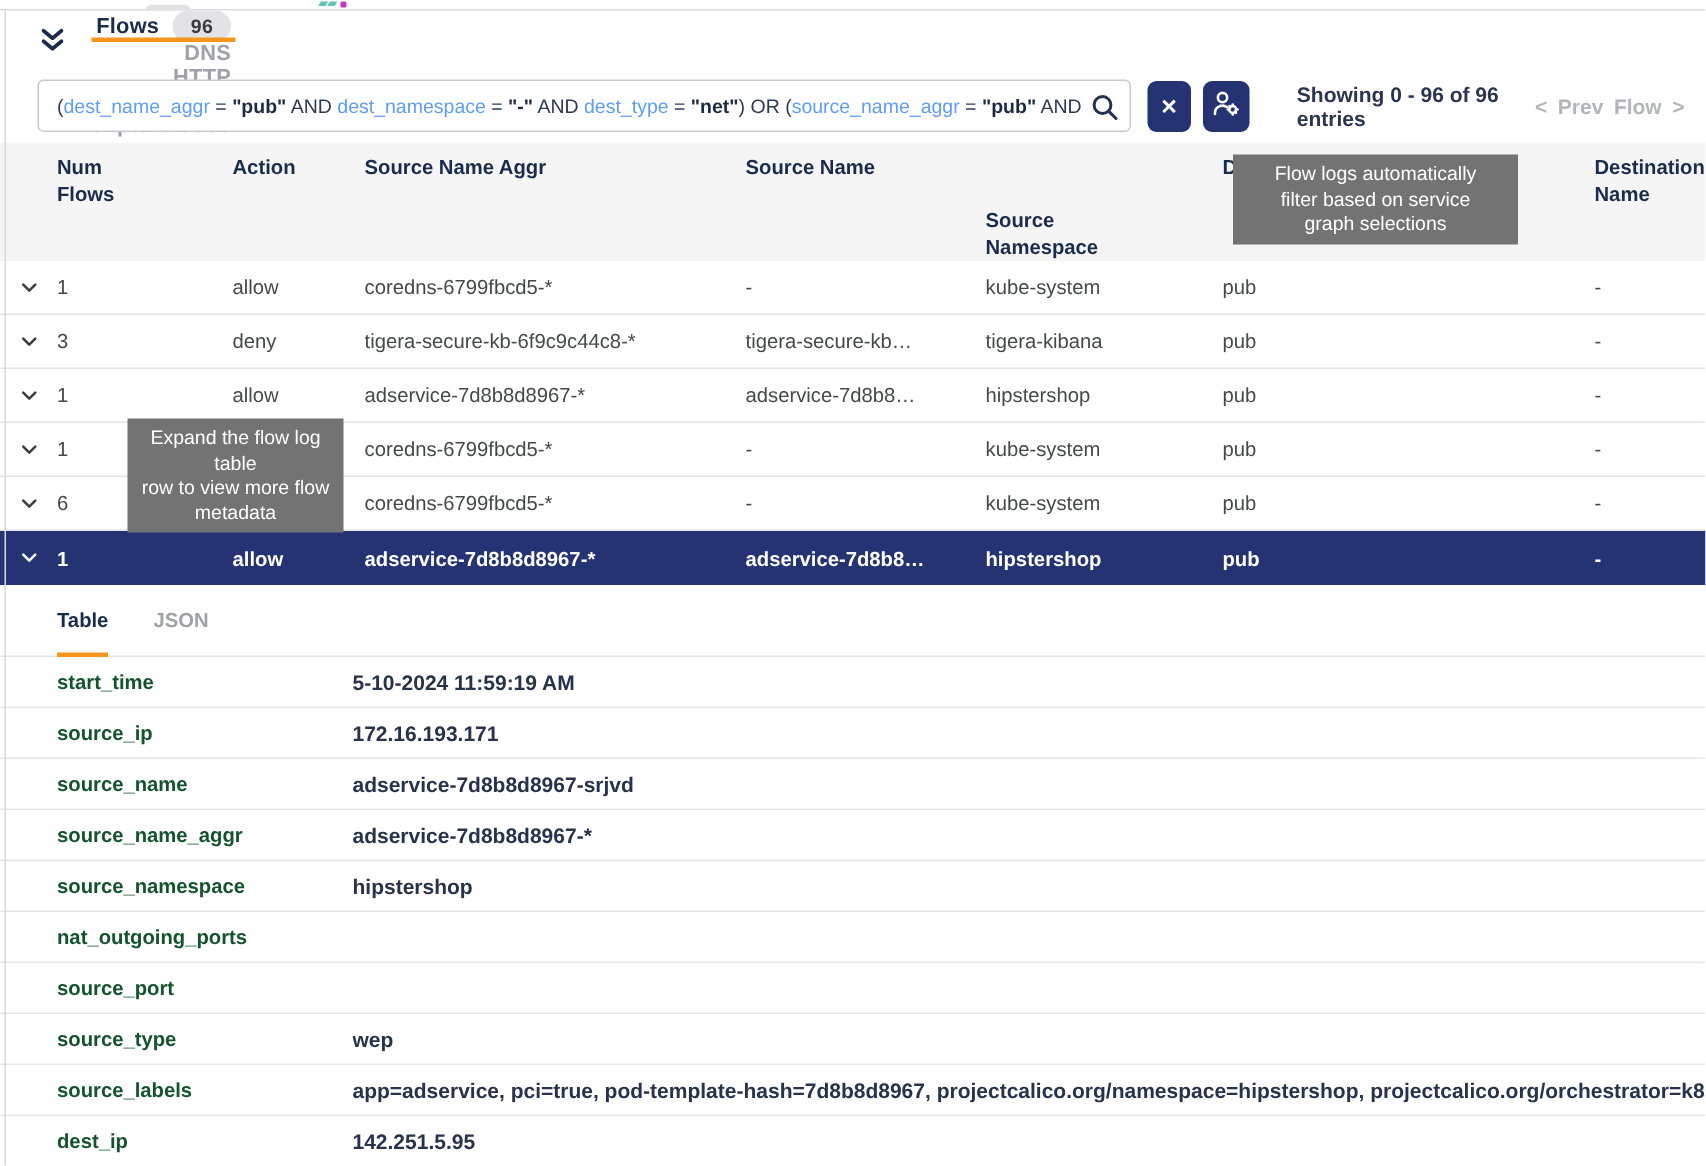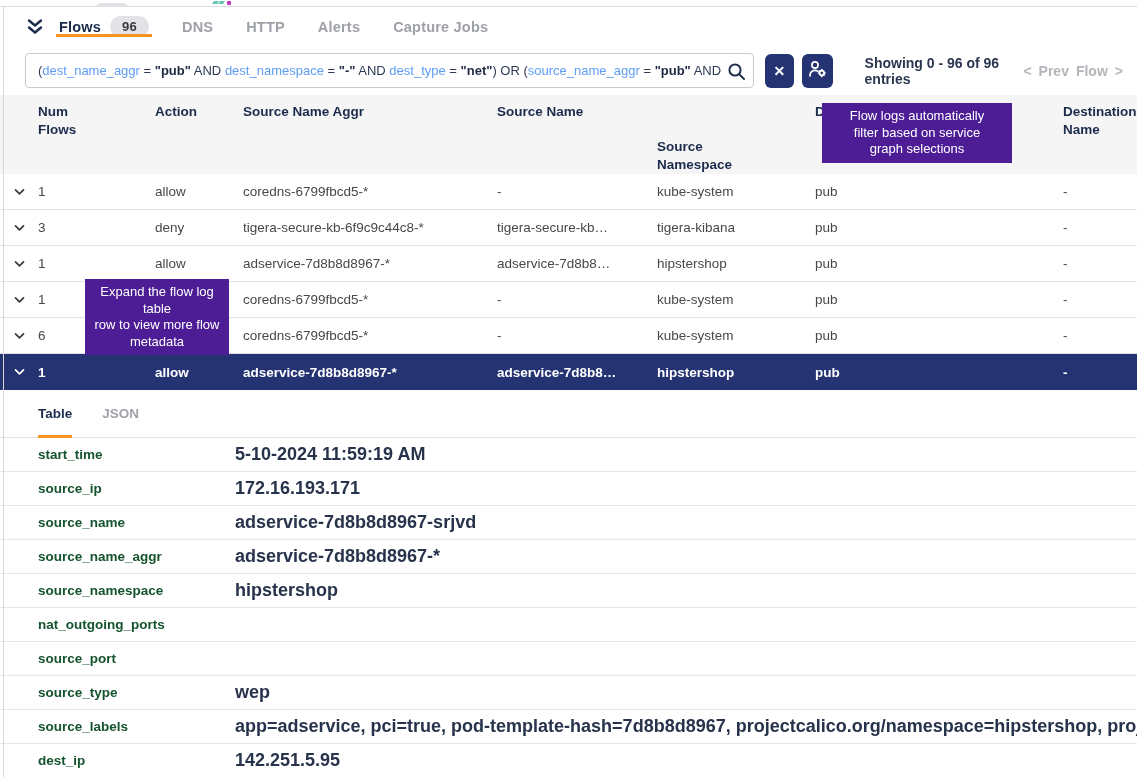--- a/index.html
+++ b/index.html
@@ -12,21 +12,21 @@
   .top-strip { height:7px; border-bottom:1px solid #dcdce0; position:relative; background:#fff; }
   .speck { position:absolute; }
   .speck.teal { width:5px; height:3px; background:#63c6b5; transform:skewX(-30deg); top:1px; }
   .speck.pink { width:4px; height:4px; background:#c339c3; border-radius:1px; top:1px; }
   .speck.grayblob { width:30px; height:4px; background:#e2e2e6; border-radius:4px 4px 0 0; top:3px; }
   .left-border { position:absolute; left:3px; top:7px; bottom:0; width:1px; background:#d8d8dc; z-index:5; }
 
   
   .tabbar { height:39px; display:flex; align-items:stretch; padding-left:25px; }
   .collapse { display:flex; align-items:center; margin-right:14px; cursor:pointer; }
-  .tabs { display:flex; align-items:center; }
+  .tabs { display:flex; align-items:flex-end;flex-direction:column; }
   .tab { position:relative; display:flex; align-items:center; gap:9px; margin-right:33px;
          font-size:14.5px; font-weight:700; color:#9fa1a8; cursor:pointer; letter-spacing:.2px; }
   .tab.active { color:#1b2b4b; }
   .tab .badge { background:#e3e3e7; color:#3a3a3e; font-size:13px; font-weight:600;
                 padding:3px 12px; border-radius:13px; }
   .tab .underline { position:absolute; left:-3px; right:-3px; bottom:0; height:3px; background:#f7941e; }
 
   
   .filterbar { height:49px; display:flex; align-items:center; padding:0 10px 0 25px; }
   .query { width:732px; height:35px; border:1px solid #c9cad1; border-radius:4px;
@@ -64,25 +64,25 @@
   
   .dtabs { height:48px; display:flex; align-items:stretch; gap:30px; padding-left:38px;
            border-bottom:1px solid #e3e3e7; }
   .dtab { position:relative; display:flex; align-items:center; font-size:13.5px; font-weight:700;
           color:#a0a2a8; cursor:pointer; }
   .dtab.active { color:#1b2b4b; }
   .dtab .underline { position:absolute; left:0; right:0; bottom:-1px; height:3px; background:#f7941e; }
   .drow { display:grid; grid-template-columns:197px 1fr; height:34px; align-items:center;
           padding-left:38px; border-bottom:1px solid #e6e6ea; }
   .dkey { font-size:13.5px; color:#14532d;font-weight:bold; }
-  .dval { font-size:18px; color:#27324b; font-weight:600; white-space:nowrap; overflow:hidden; }
+  .dval { font-size:14px; color:#27324b; font-weight:600; white-space:nowrap; overflow:hidden; }
 
   
   .overlay { position:absolute; inset:0; z-index:40; pointer-events:none; }
-  .callout { position:absolute; z-index:41; background:#4c1d95; color:#fff; text-align:center;
+  .callout { position:absolute; z-index:41; background:#737373; color:#fff; text-align:center;
              font-size:13px; line-height:16.5px; padding:5px 6px; }
   #callout-filter { left:822px; top:103px; width:190px; }
   #callout-expand { left:85px;  top:279px; width:144px; }
 </style>
 </head>
 <body>
 
 <div class="top-strip">
   <span class="speck grayblob" style="left:97px"></span>
   <span class="speck teal" style="left:213px"></span>

